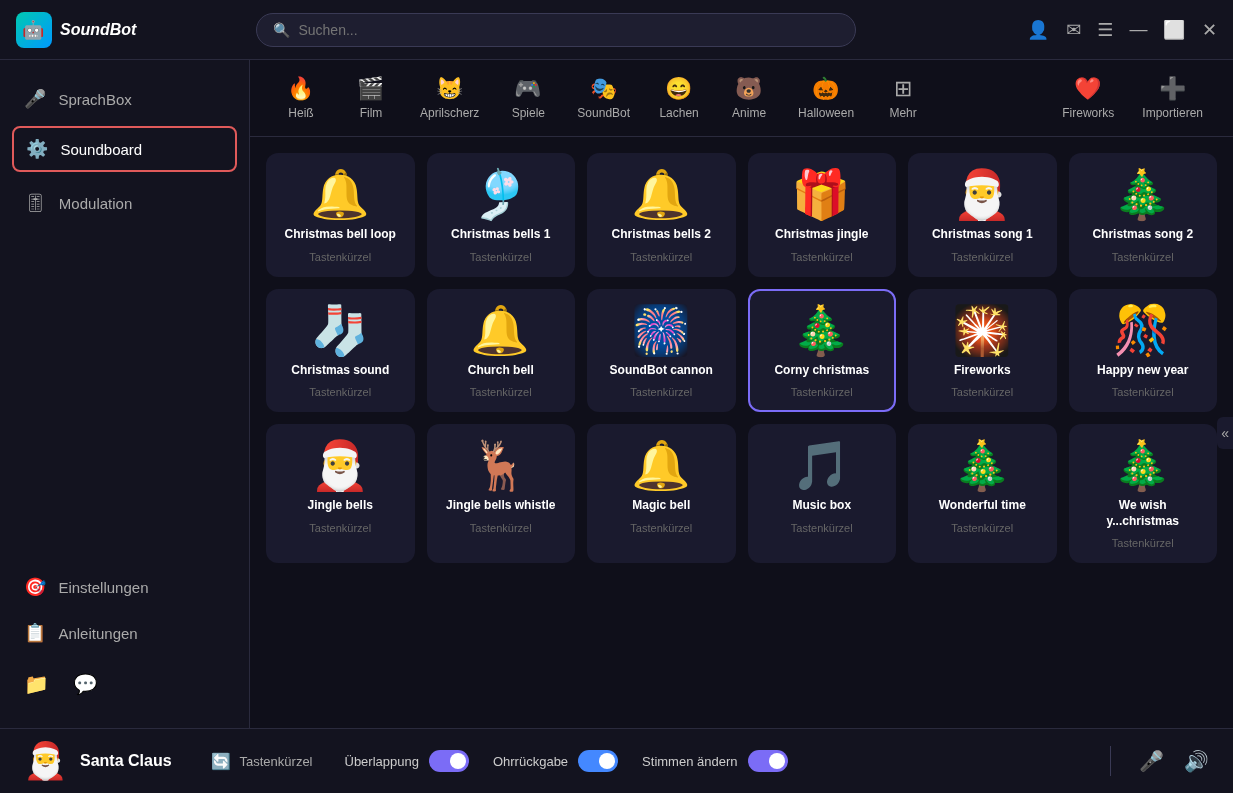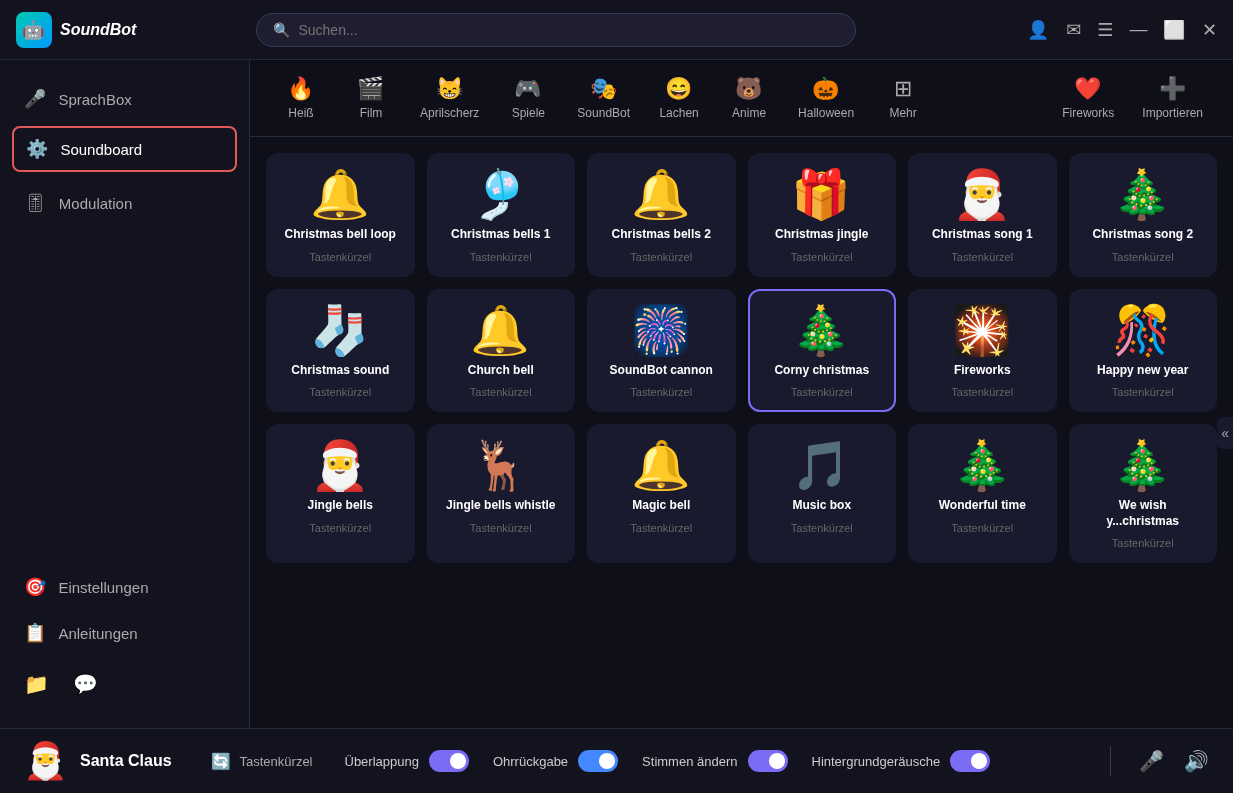--- a/index.html
+++ b/index.html
@@ -518,23 +518,19 @@
   <div class="toggle-group">
     <span>Ohrrückgabe</span>
     <div class="toggle on-blue" style="background:#4488ff;"></div>
   </div>
 
   <div class="toggle-group">
     <span>Stimmen ändern</span>
     <div class="toggle on" style="background:#7b6cf6;"></div>
   </div>
 
-  <div class="toggle-group">
-    <span>Hintergrundgeräusche</span>
-    <div class="toggle on" style="background:#7b6cf6;"></div>
-  </div>
 
   <div class="bottom-icons">
     <div class="divider-v"></div>
     <span class="bottom-icon">🎤</span>
     <span class="bottom-icon">🔊</span>
   </div>
 </div>
 
 </body></html>

